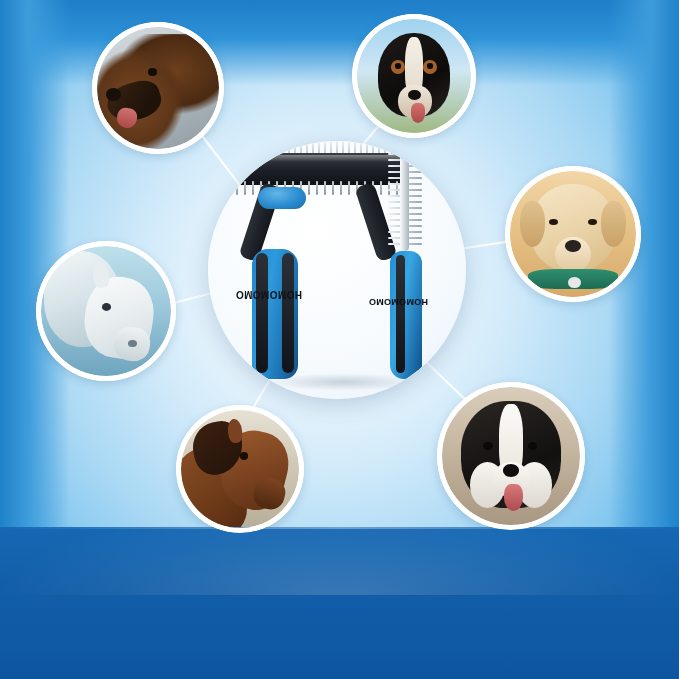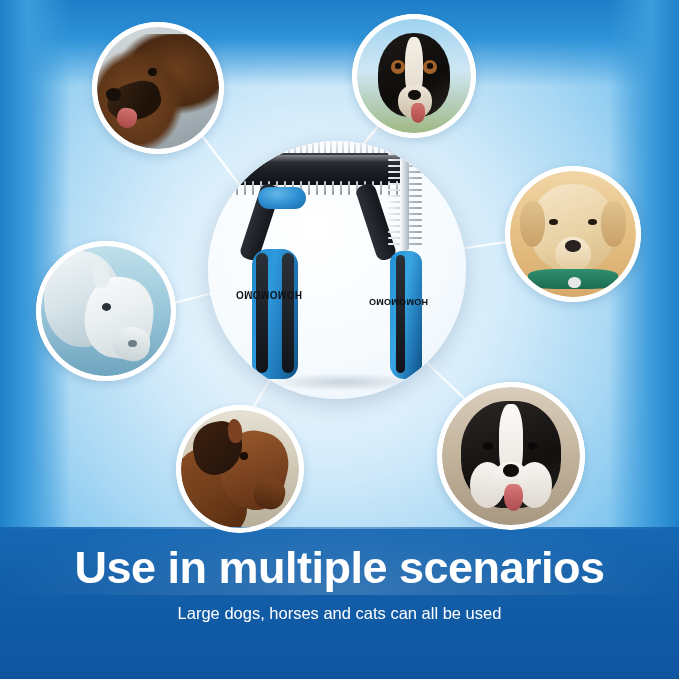--- a/index.html
+++ b/index.html
@@ -615,17 +615,15 @@
       <div class="bc-muzzle"></div>
       <div class="bc-nose"></div>
       <div class="bc-tongue"></div>
     </div>
     <div class="ring"></div>
   </div>
 
   <div class="banner">
     <div class="banner-top-edge"></div>
     <div class="banner-curve"></div>
-    <div class="headline">Use in multiple scenarios</div>
-    <div class="subline">Large dogs, horses and cats can all be used</div>
   </div>
 
 </div>
 
 </body></html>

